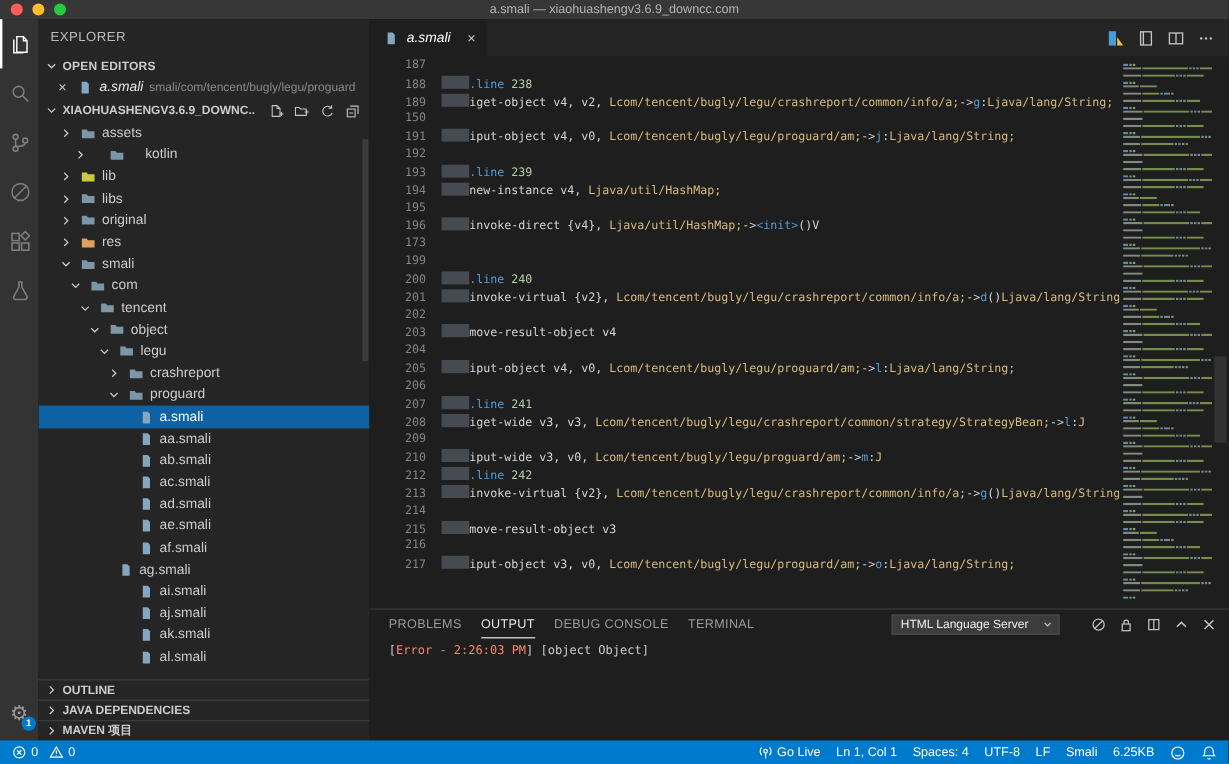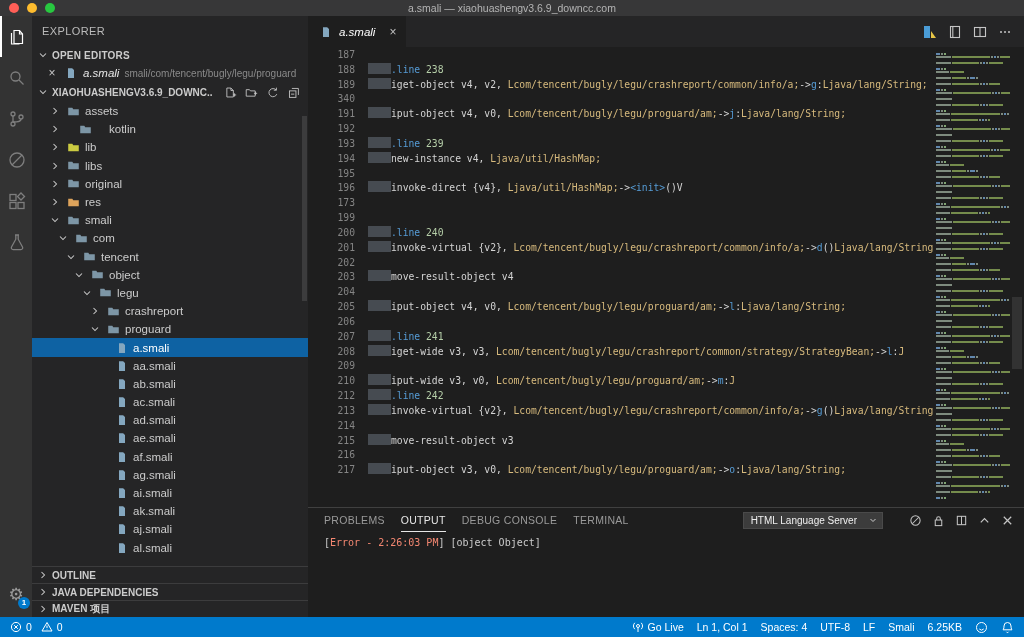--- a/index.html
+++ b/index.html
@@ -221,21 +221,21 @@
               <path d="M6 4l4 4-4 4"></path>
             </svg>
           </span>
           <span class="ticon" style="color: rgb(125, 150, 166);">
             <svg width="13" height="13" viewBox="0 0 16 16">
               <path d="M1.5 3.5h5l1.2 1.8h6.8v7.2h-13z" fill="currentColor"></path>
             </svg>
           </span>
           <span>assets</span>
         </div>
-        <div class="trow" style="padding-left: 16px; gap: 16px;">
+        <div class="trow" style="padding-left: 28px; gap: 16px;">
           <span class="chev">
             <svg width="12" height="12" viewBox="0 0 16 16" fill="none" stroke="#cccccc" stroke-width="1.4">
               <path d="M6 4l4 4-4 4"></path>
             </svg>
           </span>
           <span class="ticon" style="color: rgb(125, 150, 166);">
             <svg width="13" height="13" viewBox="0 0 16 16">
               <path d="M1.5 3.5h5l1.2 1.8h6.8v7.2h-13z" fill="currentColor"></path>
             </svg>
           </span>
@@ -440,55 +440,55 @@
         </div>
         <div class="trow" style="padding-left: 64px;">
           <span class="chev"></span>
           <span class="ticon" style="color: rgb(132, 167, 191);">
             <svg width="12" height="12" viewBox="0 0 16 16">
               <path d="M4 1.5h5.5L12 4v10.5H4z" fill="currentColor"></path>
             </svg>
           </span>
           <span>af.smali</span>
         </div>
+        <div class="trow" style="padding-left: 47px;">
+          <span class="chev"></span>
+          <span class="ticon" style="color: rgb(132, 167, 191);">
+            <svg width="12" height="12" viewBox="0 0 16 16">
+              <path d="M4 1.5h5.5L12 4v10.5H4z" fill="currentColor"></path>
+            </svg>
+          </span>
+          <span>ag.smali</span>
+        </div>
         <div class="trow" style="padding-left: 64px;">
           <span class="chev"></span>
           <span class="ticon" style="color: rgb(132, 167, 191);">
             <svg width="12" height="12" viewBox="0 0 16 16">
               <path d="M4 1.5h5.5L12 4v10.5H4z" fill="currentColor"></path>
             </svg>
           </span>
-          <span>ag.smali</span>
+          <span>ai.smali</span>
         </div>
         <div class="trow" style="padding-left: 64px;">
           <span class="chev"></span>
           <span class="ticon" style="color: rgb(132, 167, 191);">
             <svg width="12" height="12" viewBox="0 0 16 16">
               <path d="M4 1.5h5.5L12 4v10.5H4z" fill="currentColor"></path>
             </svg>
           </span>
-          <span>ai.smali</span>
+          <span>aj.smali</span>
         </div>
         <div class="trow" style="padding-left: 64px;">
           <span class="chev"></span>
           <span class="ticon" style="color: rgb(132, 167, 191);">
             <svg width="12" height="12" viewBox="0 0 16 16">
               <path d="M4 1.5h5.5L12 4v10.5H4z" fill="currentColor"></path>
             </svg>
           </span>
           <span>ak.smali</span>
-        </div>
-        <div class="trow" style="padding-left: 64px;">
-          <span class="chev"></span>
-          <span class="ticon" style="color: rgb(132, 167, 191);">
-            <svg width="12" height="12" viewBox="0 0 16 16">
-              <path d="M4 1.5h5.5L12 4v10.5H4z" fill="currentColor"></path>
-            </svg>
-          </span>
-          <span>aj.smali</span>
         </div>
         <div class="trow" style="padding-left: 64px;">
           <span class="chev"></span>
           <span class="ticon" style="color: rgb(132, 167, 191);">
             <svg width="12" height="12" viewBox="0 0 16 16">
               <path d="M4 1.5h5.5L12 4v10.5H4z" fill="currentColor"></path>
             </svg>
           </span>
           <span>al.smali</span>
         </div>
@@ -561,21 +561,21 @@
             </svg>
         </span>
       </div>
     </div>
 
     <div class="ebody">
       <div class="code">
           <div class="cl"><span class="ln">187</span></div>
           <div class="cl"><span class="ln">188</span><span class="ws"></span><span class="tk d">.line</span><span class="tk p"> </span><span class="tk n">238</span></div>
           <div class="cl"><span class="ln">189</span><span class="ws"></span><span class="tk p">iget-object v4, v2, </span><span class="tk c">Lcom/tencent/bugly/legu/crashreport/common/info/a;</span><span class="tk p">-&gt;</span><span class="tk m">g</span><span class="tk p">:</span><span class="tk c">Ljava/lang/String;</span></div>
-          <div class="cl"><span class="ln">340</span></div>
+          <div class="cl"><span class="ln">150</span></div>
           <div class="cl"><span class="ln">191</span><span class="ws"></span><span class="tk p">iput-object v4, v0, </span><span class="tk c">Lcom/tencent/bugly/legu/proguard/am;</span><span class="tk p">-&gt;</span><span class="tk m">j</span><span class="tk p">:</span><span class="tk c">Ljava/lang/String;</span></div>
           <div class="cl"><span class="ln">192</span></div>
           <div class="cl"><span class="ln">193</span><span class="ws"></span><span class="tk d">.line</span><span class="tk p"> </span><span class="tk n">239</span></div>
           <div class="cl"><span class="ln">194</span><span class="ws"></span><span class="tk p">new-instance v4, </span><span class="tk c">Ljava/util/HashMap;</span></div>
           <div class="cl"><span class="ln">195</span></div>
           <div class="cl"><span class="ln">196</span><span class="ws"></span><span class="tk p">invoke-direct {v4}, </span><span class="tk c">Ljava/util/HashMap;</span><span class="tk p">-&gt;</span><span class="tk m">&lt;init&gt;</span><span class="tk p">()V</span></div>
           <div class="cl"><span class="ln">173</span></div>
           <div class="cl"><span class="ln">199</span></div>
           <div class="cl"><span class="ln">200</span><span class="ws"></span><span class="tk d">.line</span><span class="tk p"> </span><span class="tk n">240</span></div>
           <div class="cl"><span class="ln">201</span><span class="ws"></span><span class="tk p">invoke-virtual {v2}, </span><span class="tk c">Lcom/tencent/bugly/legu/crashreport/common/info/a;</span><span class="tk p">-&gt;</span><span class="tk m">d</span><span class="tk p">()</span><span class="tk c">Ljava/lang/String;</span></div>

